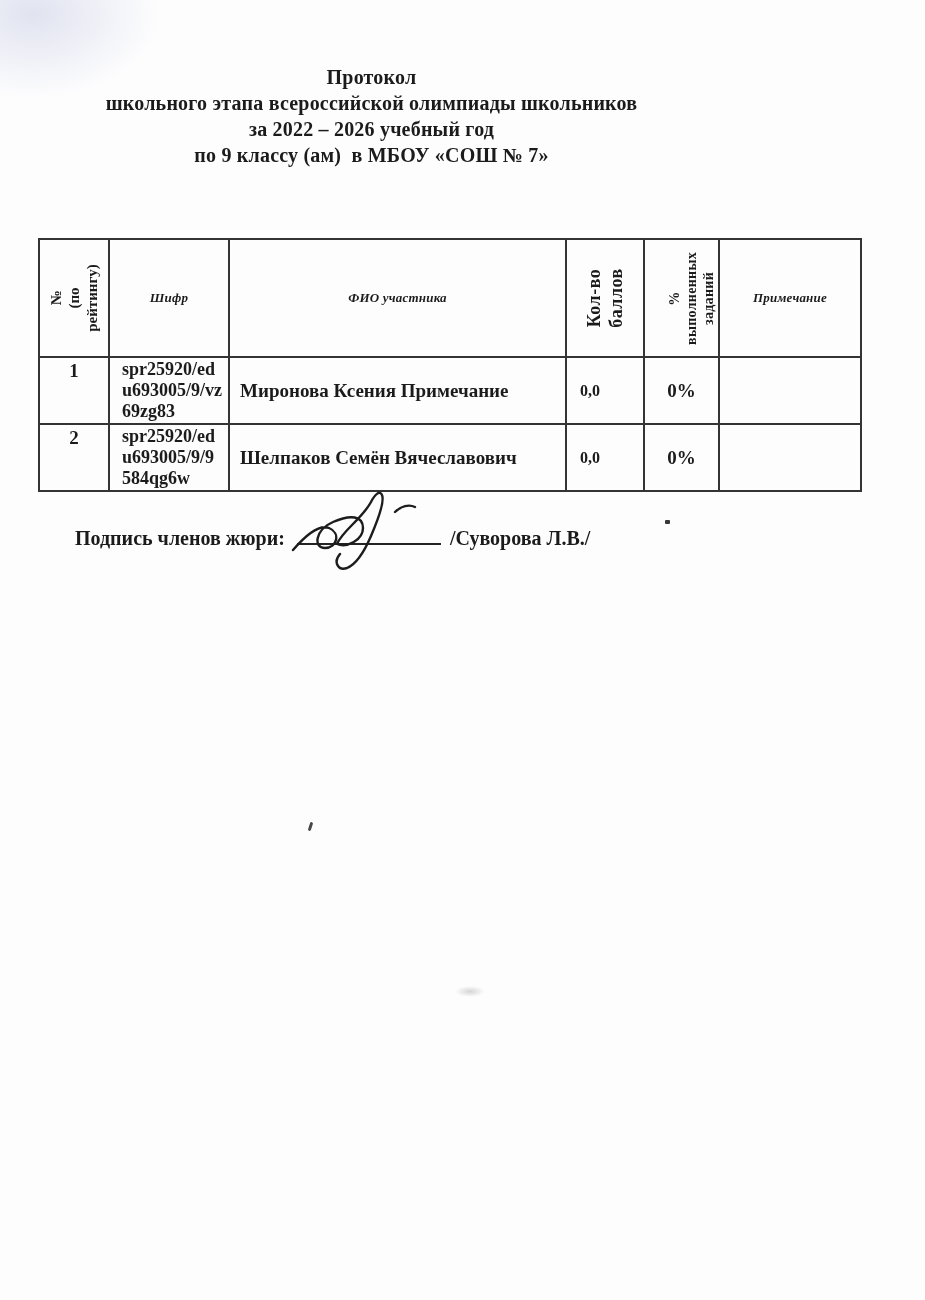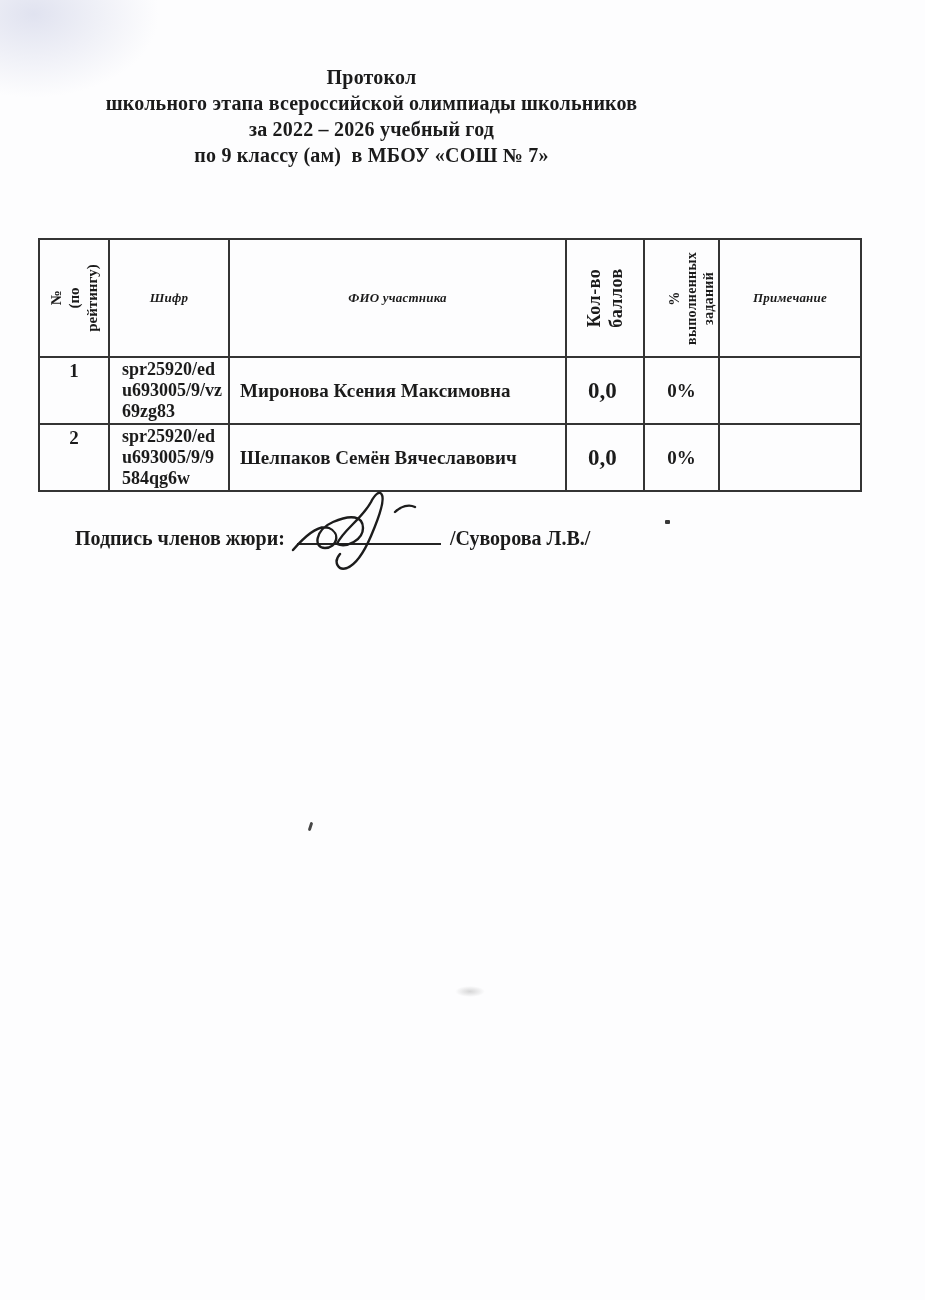--- a/index.html
+++ b/index.html
@@ -56,21 +56,21 @@
   }
   th.h-rank .rot    { font-size: 15px; line-height: 18px; }
   th.h-score .rot   { font-size: 18px; line-height: 22px; letter-spacing: 0.5px; }
   th.h-percent .rot { font-size: 14px; line-height: 17px; letter-spacing: 0.3px; }
 
   td { font-weight: bold; }
   td.c-rank   { text-align: center; vertical-align: top; font-size: 19px; padding-top: 2px; }
   td.c-cipher { vertical-align: top; font-size: 18px; line-height: 21px;
                 padding: 1px 2px 1px 12px; white-space: pre-line; }
   td.c-name   { vertical-align: middle; font-size: 19px; padding-left: 10px; }
-  td.c-score  { vertical-align: middle; font-size: 23px; padding-left: 21px; margin-top: 44px; }
+  td.c-score  { vertical-align: middle; font-size: 16px; padding-left: 13px; margin-top: 44px; }
   td.c-percent{ vertical-align: middle; text-align: center; font-size: 19px; }
   td.c-note   { vertical-align: middle; }
 
   
   .signature-row {
     position: absolute; left: 75px; top: 524px;
     font-size: 20px; font-weight: bold; line-height: 26px; white-space: nowrap;
   }
   .sig-line {
     display: inline-block; width: 144px; height: 21px;
@@ -114,21 +114,21 @@
       <th class="h-percent"><span class="rot">%
 выполненных
 заданий</span></th>
       <th class="h-plain"><span>Примечание</span></th>
     </tr>
     <tr class="data-row-1">
       <td class="c-rank">1</td>
       <td class="c-cipher">spr25920/ed
 u693005/9/vz
 69zg83</td>
-      <td class="c-name">Миронова Ксения Максимовна</td>
+      <td class="c-name">Миронова Ксения Примечание</td>
       <td class="c-score">0,0</td>
       <td class="c-percent">0%</td>
       <td class="c-note"></td>
     </tr>
     <tr class="data-row-2">
       <td class="c-rank">2</td>
       <td class="c-cipher">spr25920/ed
 u693005/9/9
 584qg6w</td>
       <td class="c-name">Шелпаков Семён Вячеславович</td>

